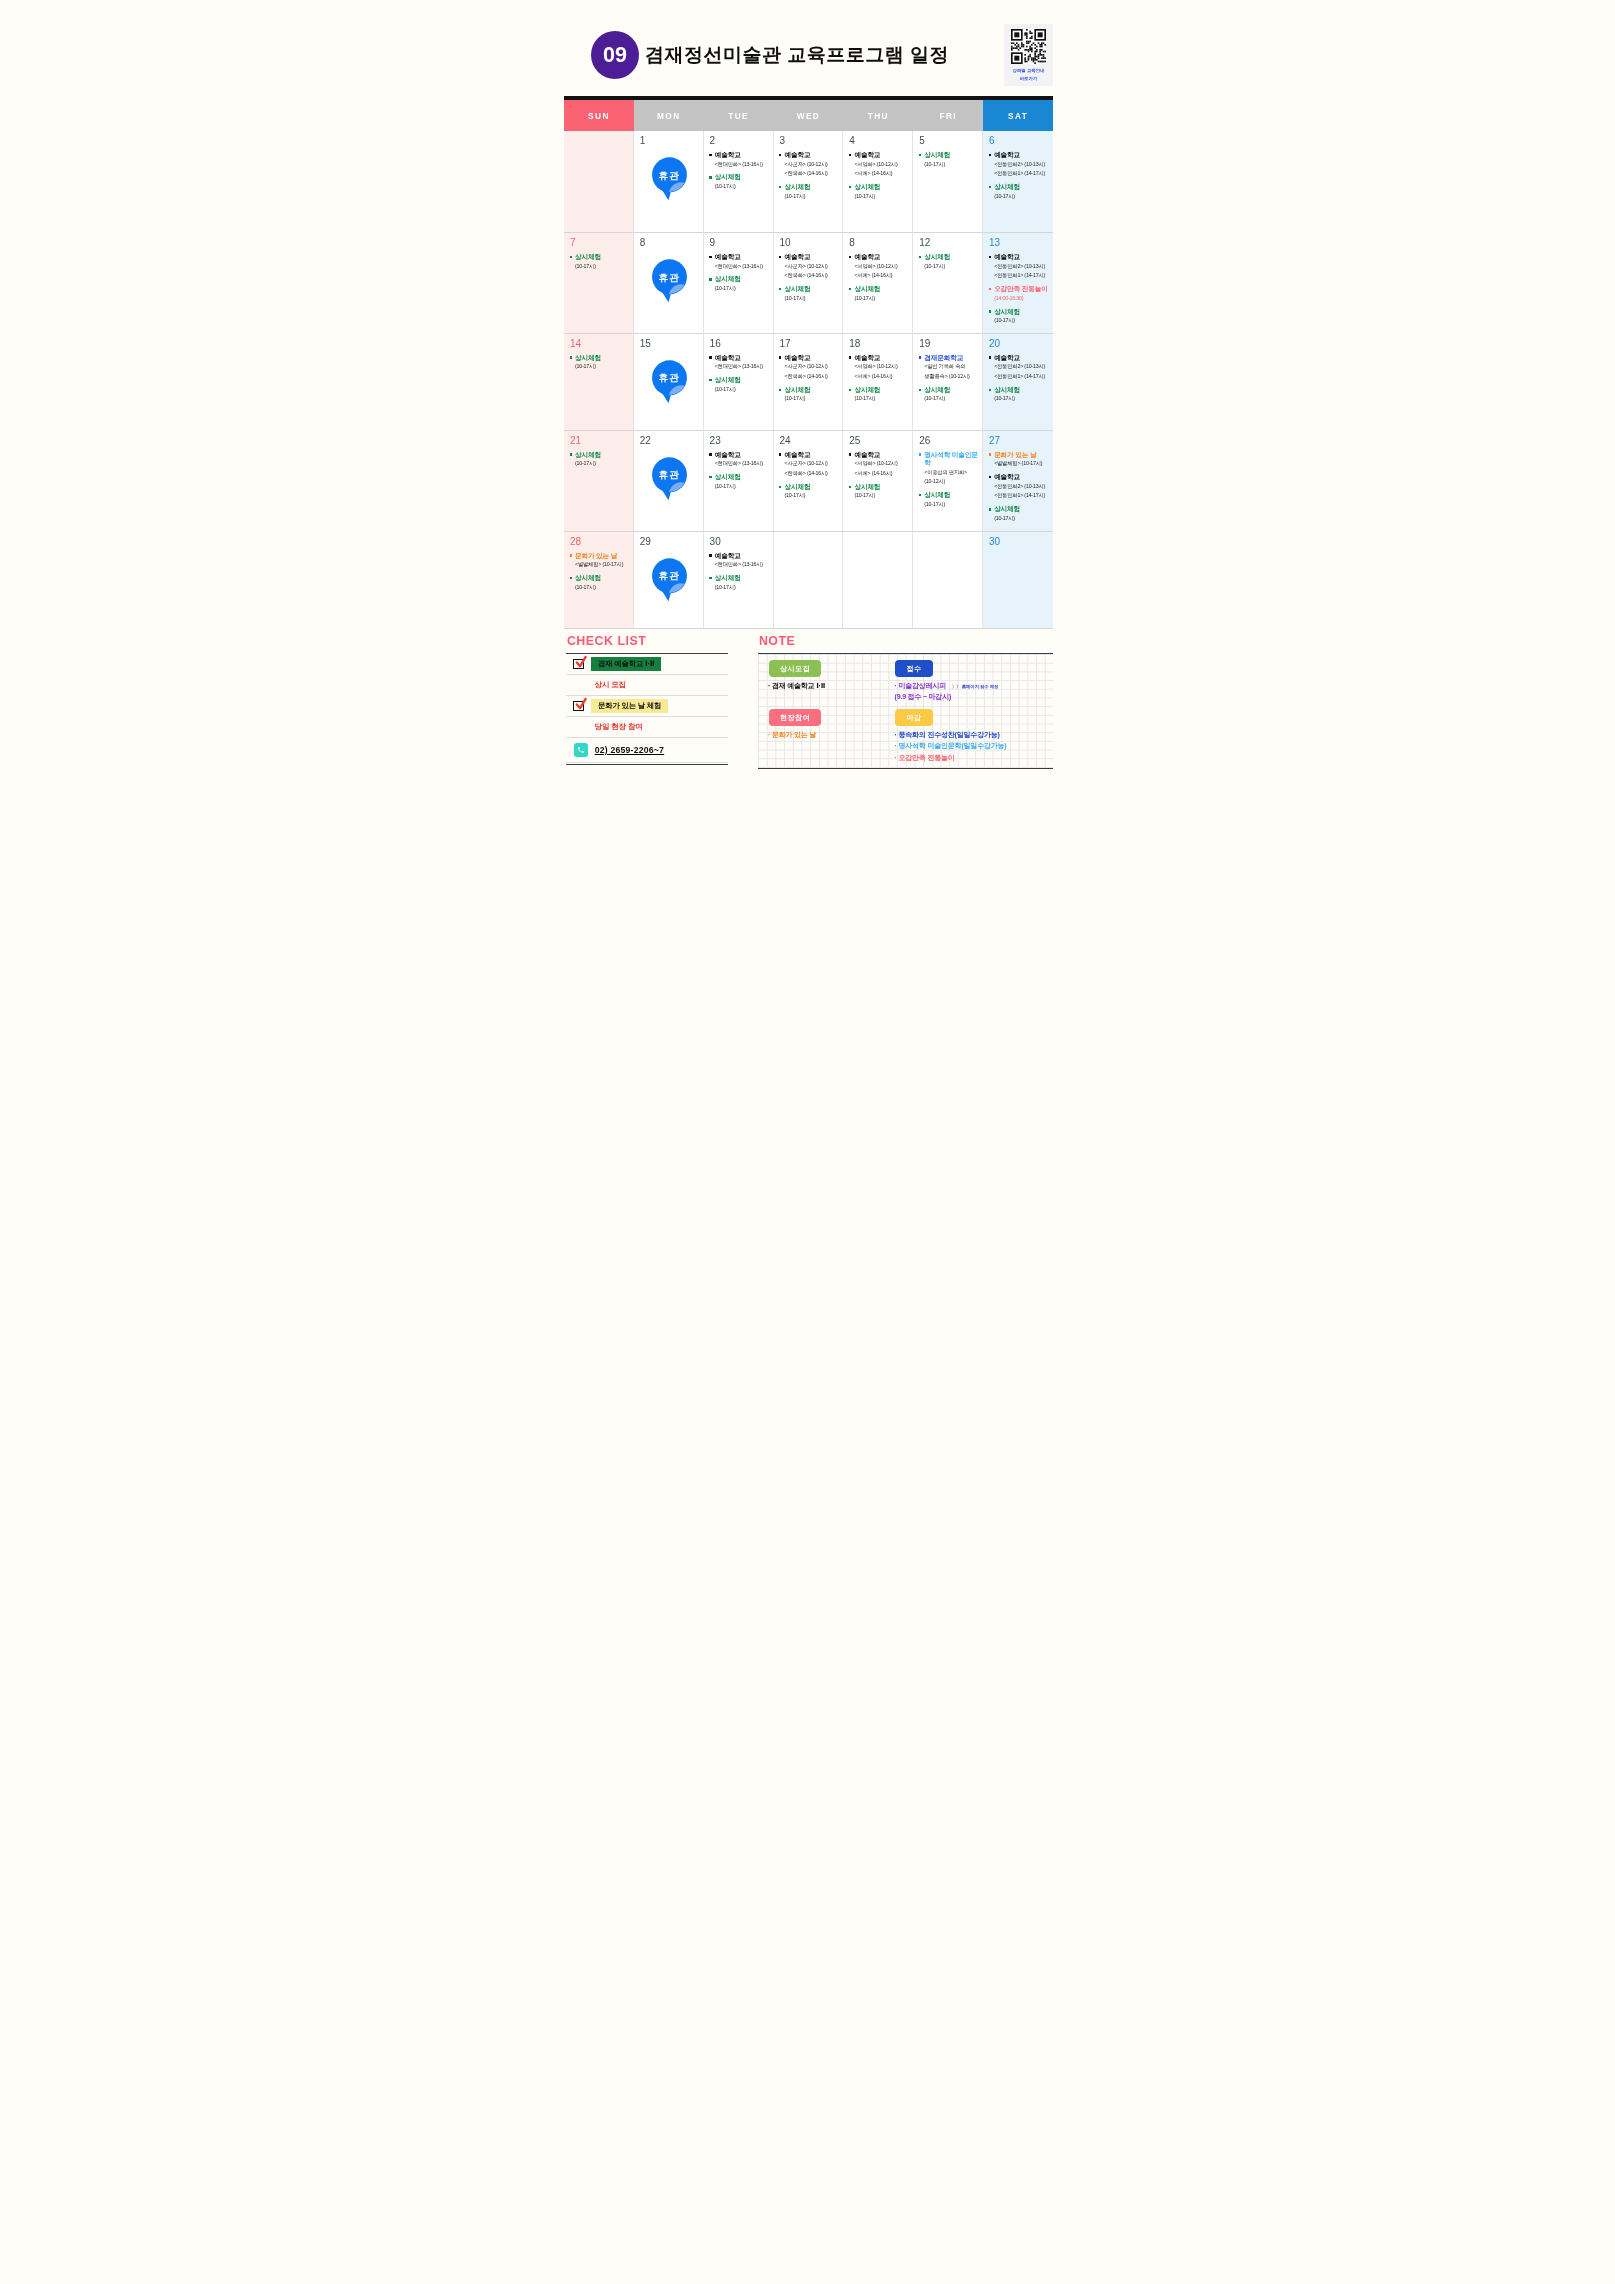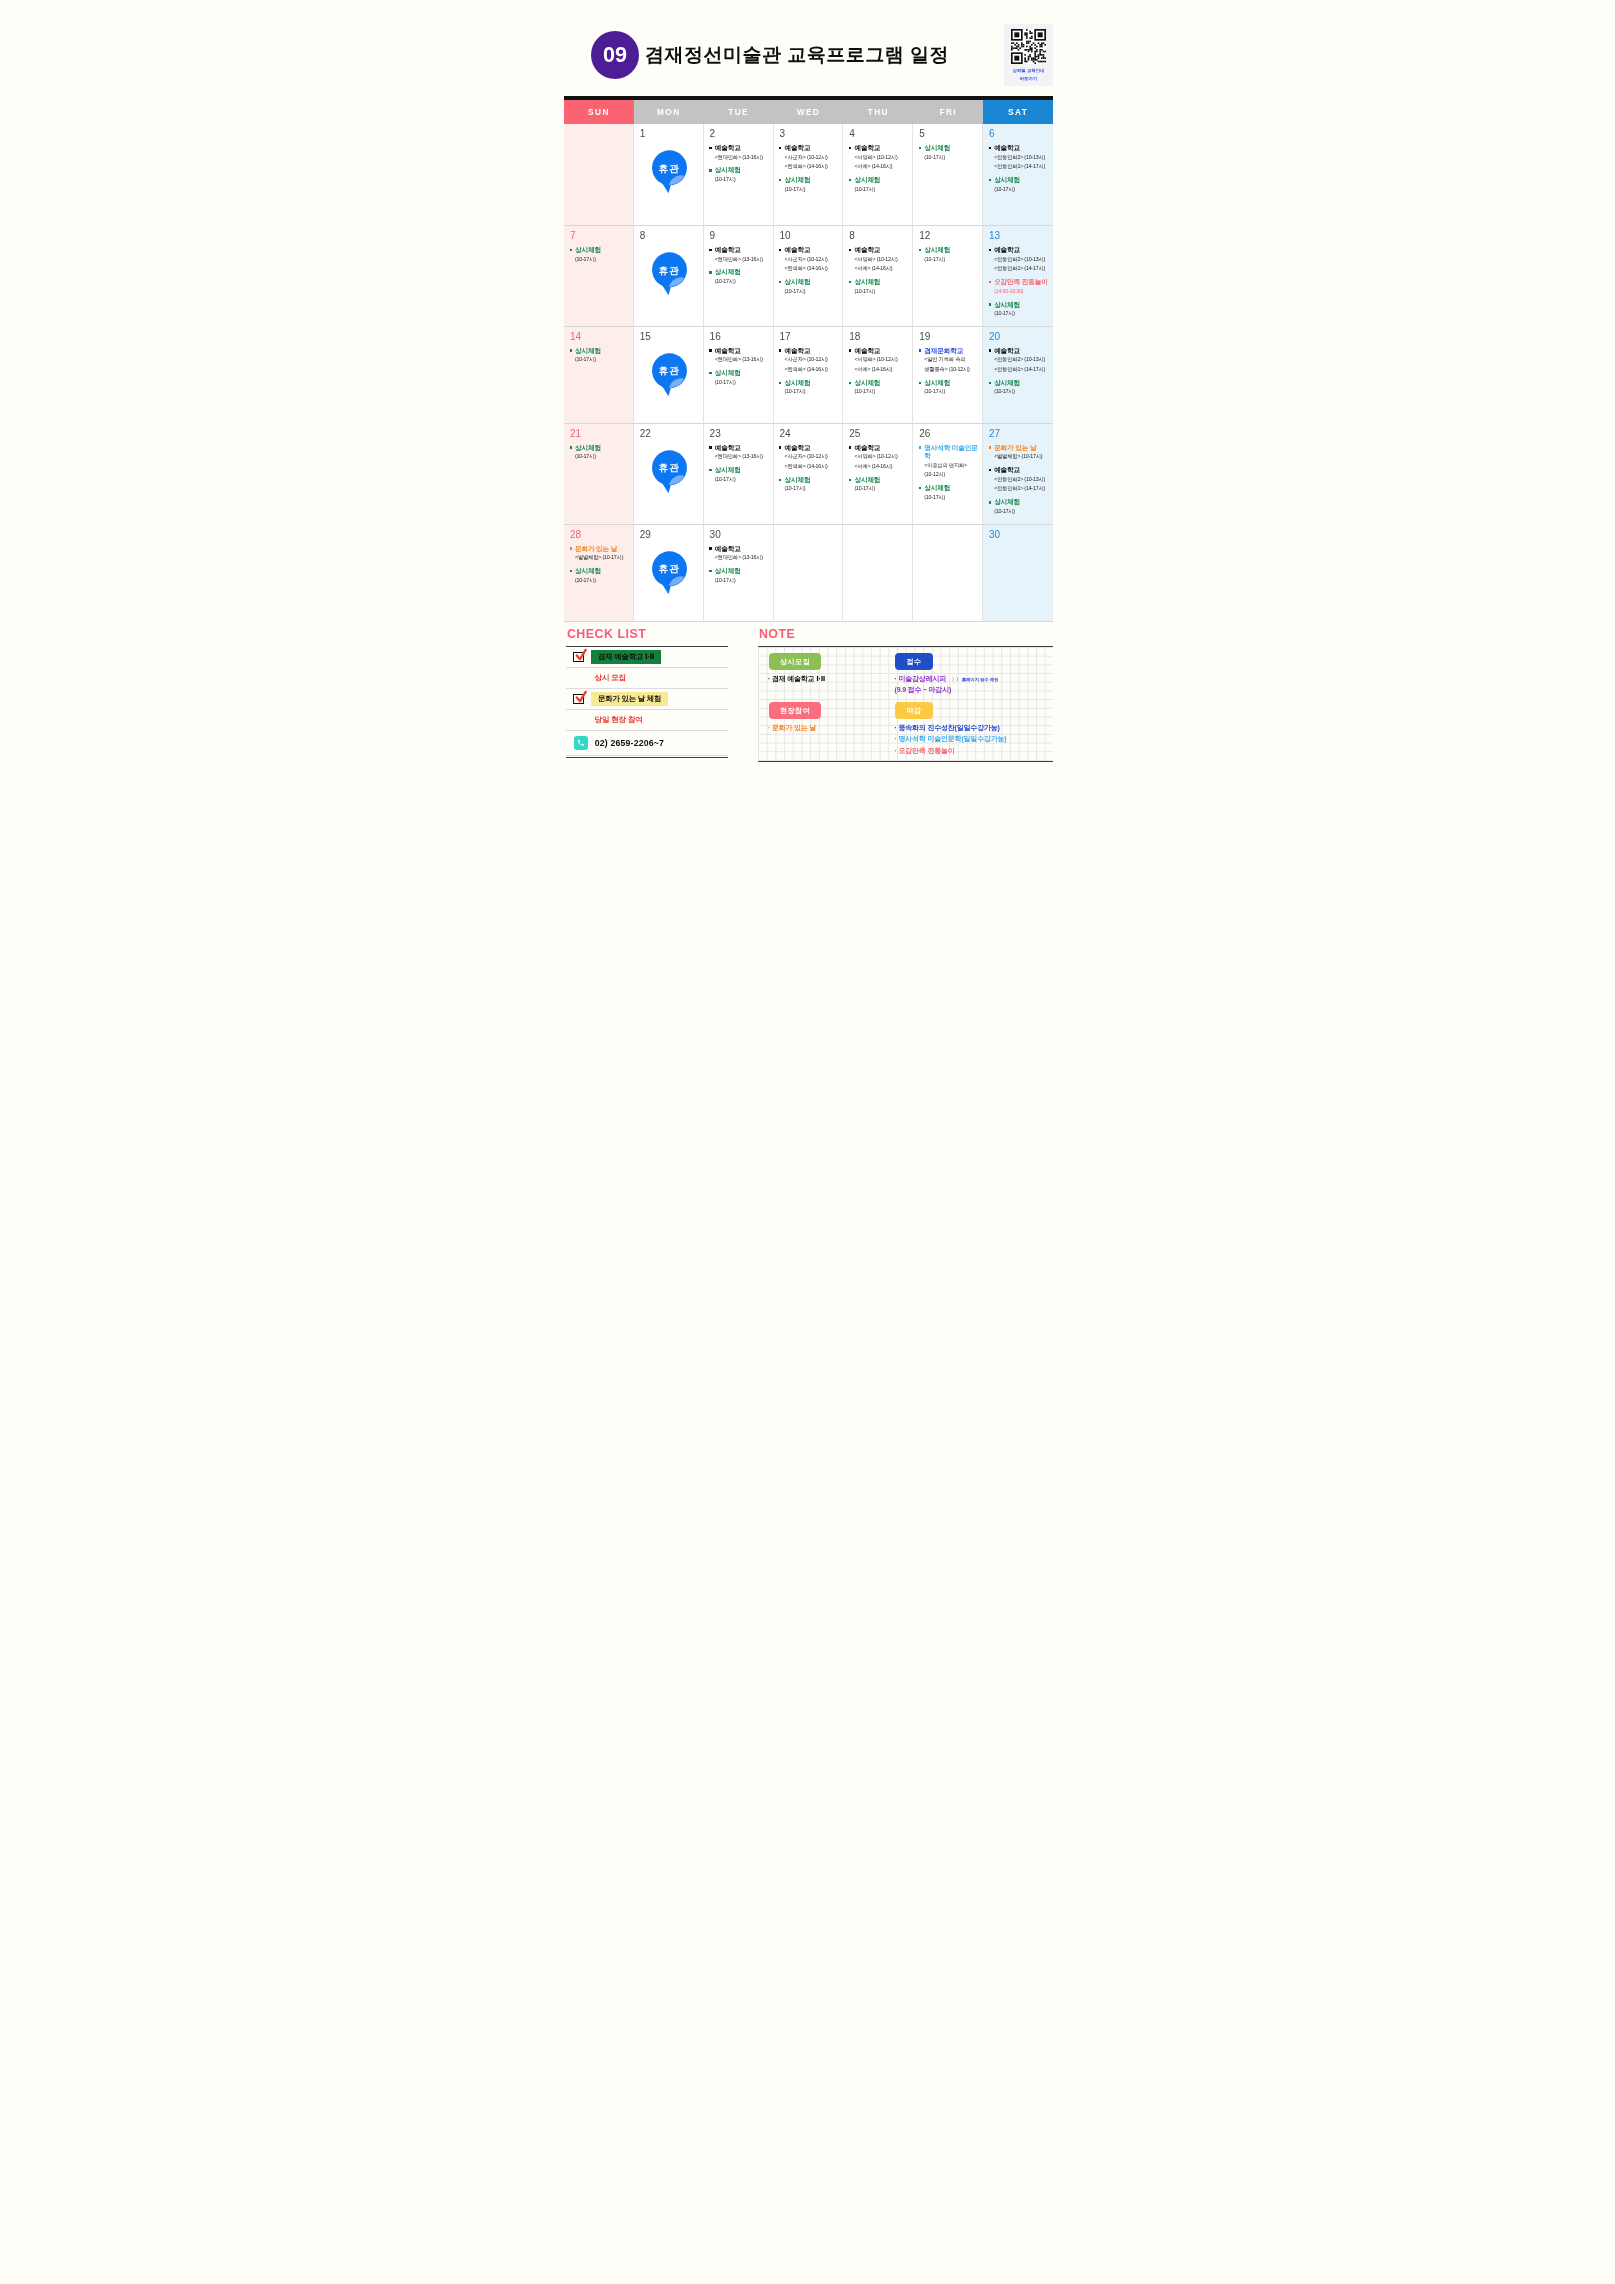--- a/index.html
+++ b/index.html
@@ -11,21 +11,21 @@
   .page-title{flex:1;margin-left:6px;font-size:19px;font-weight:bold;color:#0e0e0e;letter-spacing:0.5px;white-space:nowrap;}
   .qr-card{flex:none;width:49px;height:62px;background:#f3f3f6;display:flex;flex-direction:column;align-items:center;padding-top:5px;box-sizing:border-box;cursor:pointer;}
   .qr-code{width:35px;height:35px;background:#fff;}
   .qr-code svg{display:block;}
   .qr-caption{margin-top:3.2px;font-size:4.4px;line-height:1.7;color:#2b4ff0;font-weight:bold;text-align:center;}
 
   
   .calendar{margin:10px 24px 0 26px;}
   .cal-topbar{height:4.1px;background:#121212;}
   .cal-head{display:grid;grid-template-columns:repeat(7,1fr);}
-  .h-cell{height:24px;display:flex;align-items:center;justify-content:center;color:#fff;font-weight:bold;font-size:8.3px;letter-spacing:1.4px;}
+  .h-cell{height:31px;display:flex;align-items:center;justify-content:center;color:#fff;font-weight:bold;font-size:8.3px;letter-spacing:1.4px;}
   .h-sun{background:#fa6472;}
   .h-mid{background:#c3c3c3;}
   .h-sat{background:#1a87d4;text-align:right;}
   .cal-row{display:grid;grid-template-columns:repeat(7,1fr);min-height:97px;}
   .row-first{min-height:102px;}
   .cell{border-bottom:0.9px solid #d6d6d6;border-right:0.5px solid #e4e4e4;padding:3.7px 3.2px 2.8px 5px;background:#fff;box-sizing:border-box;}
   .cell:last-child{border-right:none;}
   .bg-sun{background:#fdeeeb;}
   .bg-sat{background:#e7f3fb;}
   .date{font-size:10px;font-weight:500;margin:1.4px 0 4.6px 0.9px;line-height:1;}
@@ -42,21 +42,21 @@
   .closed-badge{position:relative;width:41px;height:46px;margin:10px auto 0;}
   .closed-badge svg{display:block;}
   .closed-label{position:absolute;top:13.4px;left:0;width:41px;text-align:center;color:#fff;font-size:9.7px;font-weight:bold;letter-spacing:0.9px;}
 
   
   .bottom{display:flex;margin:5.5px 24px 0 28px;gap:30px;align-items:flex-start;}
   .section-title{font-size:12.4px;font-weight:bold;color:#fb5b73;letter-spacing:0.5px;margin:0 0 4.6px 0.9px;}
   .checklist{width:162px;flex:none;}
   .cl-list{border-top:1.8px solid #393e44;border-bottom:1.8px solid #393e44;}
   .cl-row{display:flex;align-items:center;height:20px;border-bottom:0.9px solid #dcdcdc;}
-  .cl-row:last-child{height:24px;border-bottom:0.9px solid #dcdcdc;margin-bottom:1.4px;}
+  .cl-row:last-child{height:24px;border-bottom:0.9px solid #dcdcdc;margin-bottom:1.4px;text-decoration:underline;}
   .checkbox{position:relative;width:8.7px;height:8.7px;border:1.4px solid #111;margin-left:7.4px;flex:none;}
   .checkbox svg{position:absolute;left:-0.9px;top:-5px;}
   .cl-label{margin-left:7px;font-size:7.4px;font-weight:bold;color:#101010;padding:1.8px 7px;letter-spacing:-0.2px;}
   .hl-green{background:#15803d;}
   .hl-yellow{background:#f8ea93;}
   .cl-subnote{margin-left:28.5px;font-size:7.6px;font-weight:bold;color:#e6392e;letter-spacing:-0.2px;}
   .phone-ic{width:14px;height:14px;border-radius:3.2px;background:#2fd9c5;margin-left:8.3px;display:flex;align-items:center;justify-content:center;flex:none;}
   .cl-phone{margin-left:6.4px;font-size:8.7px;font-weight:bold;color:#101010;letter-spacing:0.2px;}
 
   .note{flex:1;max-width:298px;}

